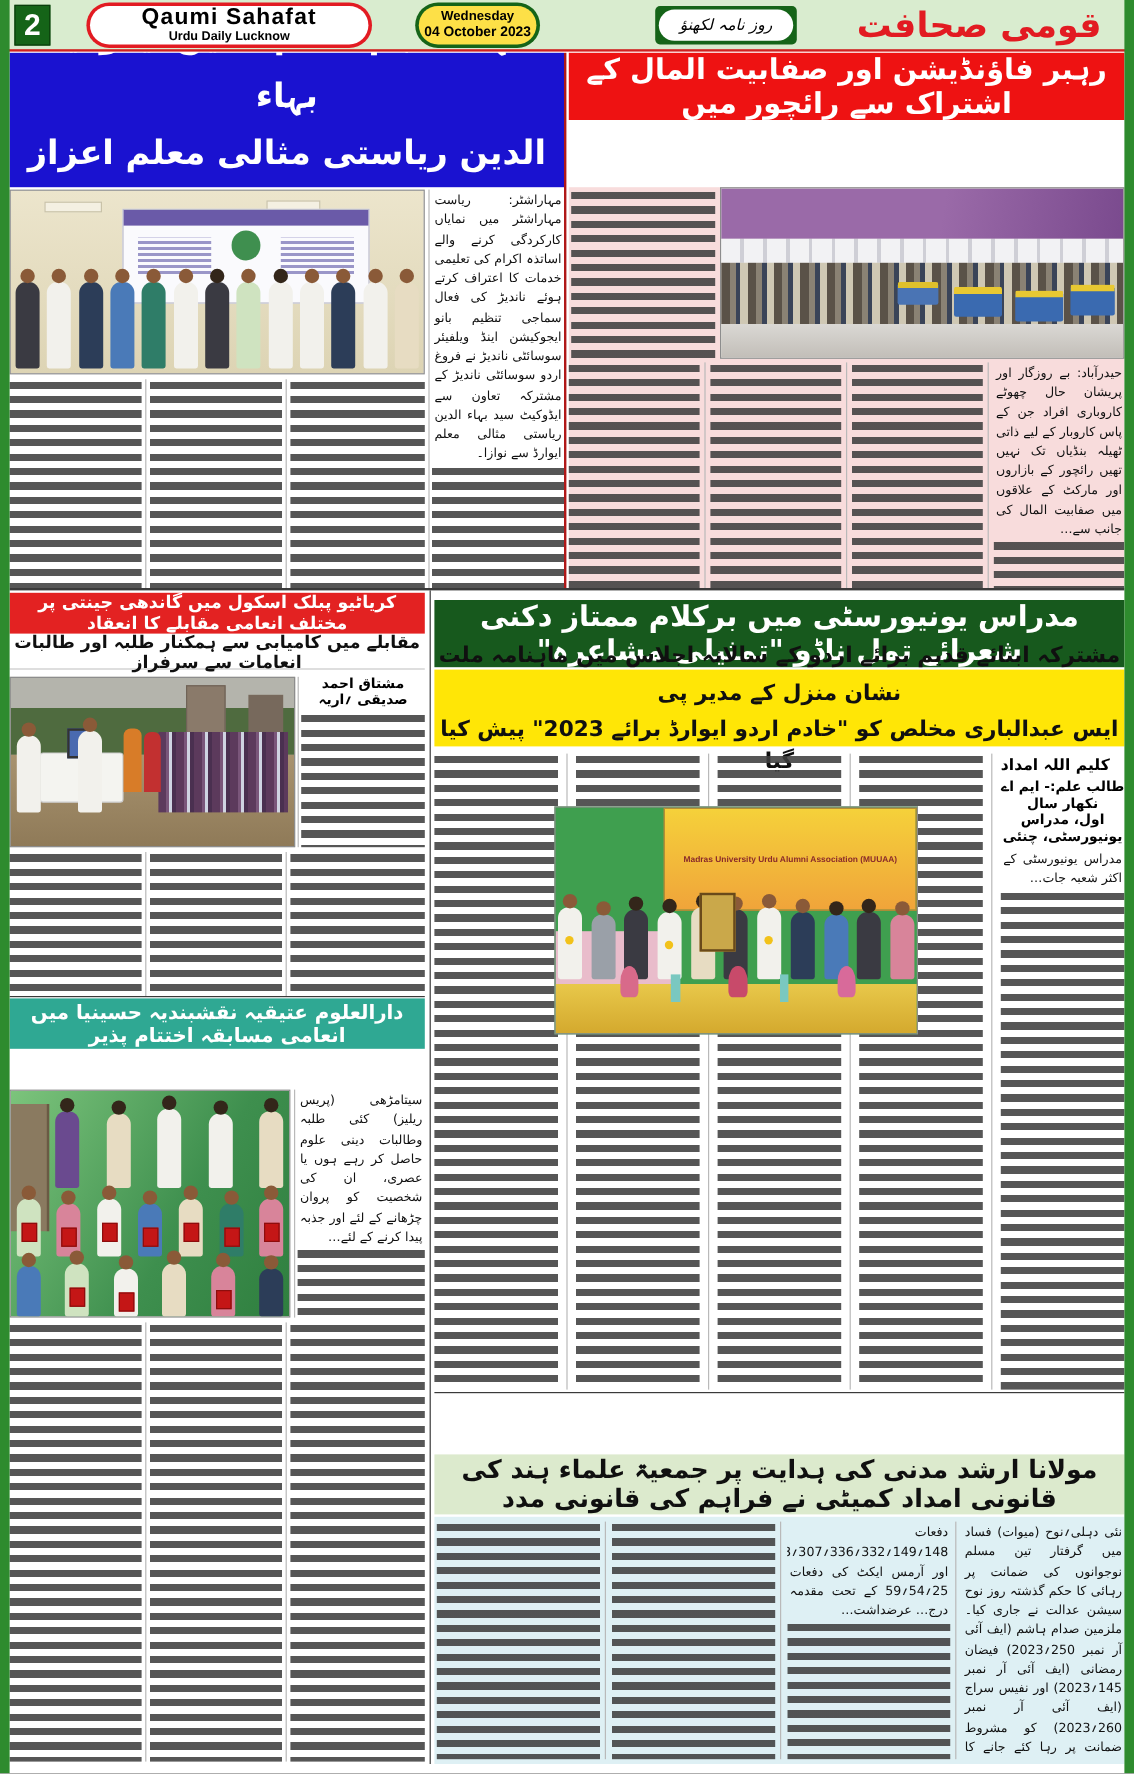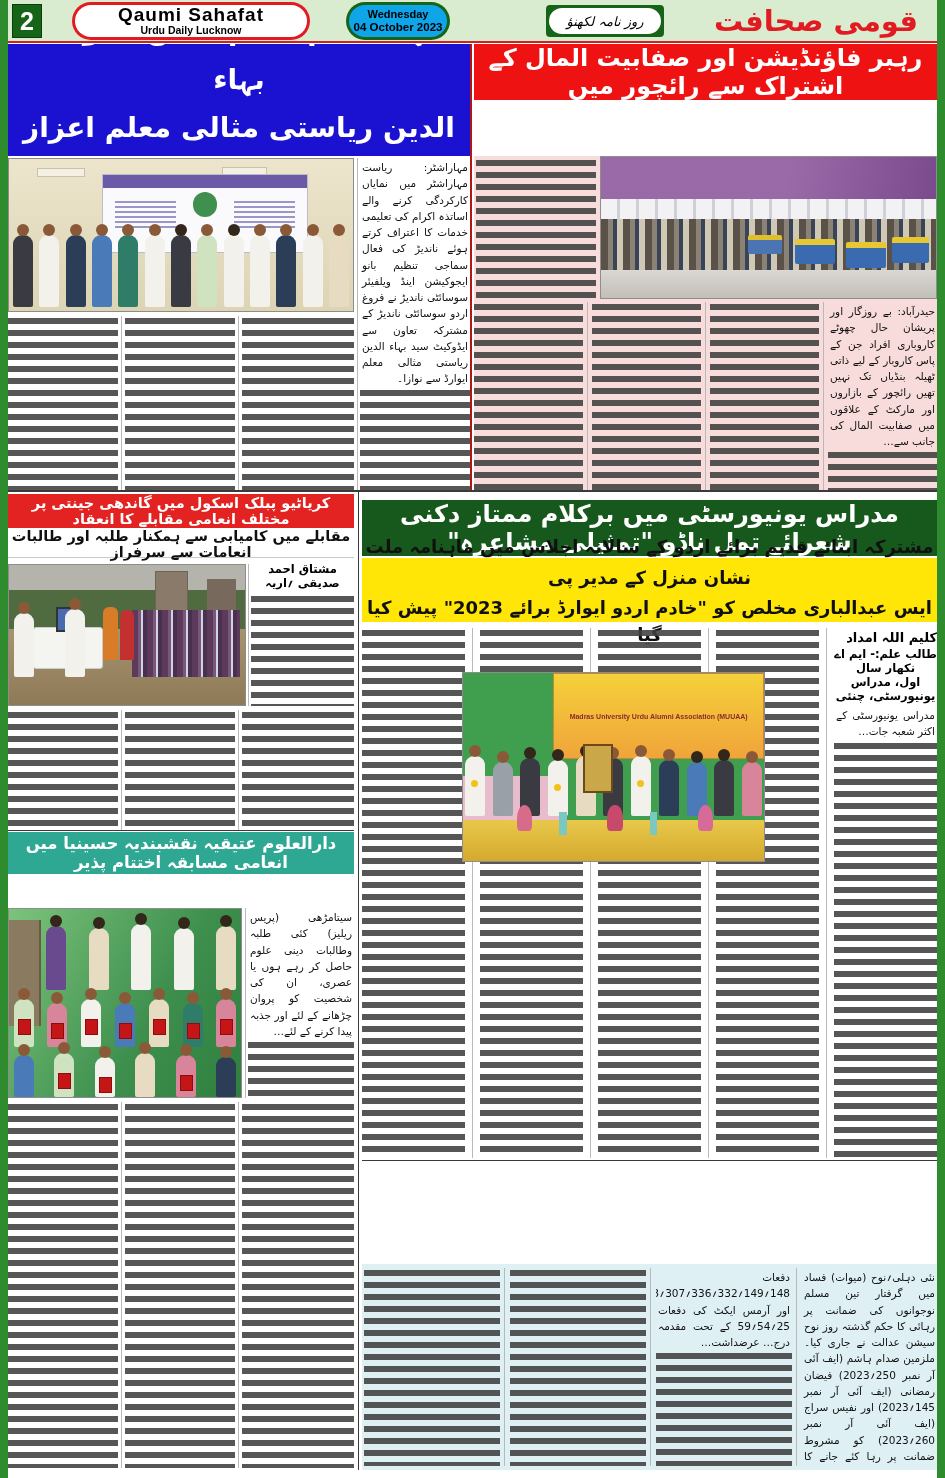--- a/index.html
+++ b/index.html
@@ -40,21 +40,21 @@
     <div class="abs ctr" style="left:12px;top:4px;width:30px;height:34px;background:#156418;border:1px solid #0a3d0c">
       <span style="color:#fff;font-size:25px;font-weight:bold">2</span>
     </div>
     <div class="abs" style="left:72px;top:2px;width:238px;height:38px;background:#e21b22;border-radius:19px;padding:3px">
       <div class="ctr col" style="width:100%;height:100%;background:#fff;border-radius:16px">
         <div style="font-size:19px;font-weight:900;letter-spacing:1px;line-height:1">Qaumi Sahafat</div>
         <div style="font-size:10.5px;font-weight:bold;line-height:1.2">Urdu Daily Lucknow</div>
       </div>
     </div>
     <div class="abs" style="left:346px;top:2px;width:104px;height:38px;background:#156418;border-radius:19px;padding:3px">
-      <div class="ctr col" style="width:100%;height:100%;background:#0ea5e9;border-radius:16px">
+      <div class="ctr col" style="width:100%;height:100%;background:#fde047;border-radius:16px">
         <div style="font-size:11px;font-weight:bold;line-height:1.2">Wednesday</div>
         <div style="font-size:11.5px;font-weight:bold;line-height:1.2">04 October 2023</div>
       </div>
     </div>
     <div class="abs" style="left:546px;top:5px;width:118px;height:32px;background:#156418;border-radius:4px;padding:3px">
       <div class="ctr ur" style="width:100%;height:100%;background:#fff;border-radius:14px">
         <span style="font-size:13px;font-style:italic">روز نامہ لکھنؤ</span>
       </div>
     </div>
     <div class="abs ctr ur" style="left:700px;top:2px;width:232px;height:38px">
@@ -193,21 +193,21 @@
 
     <div class="abs tex" style="left:0;top:134px;width:103px;height:530px"></div>
     <div class="abs vsep" style="left:110px;top:134px;height:530px"></div>
     <div class="abs tex" style="left:118px;top:134px;width:103px;height:530px"></div>
     <div class="abs vsep" style="left:228px;top:134px;height:530px"></div>
     <div class="abs tex" style="left:236px;top:134px;width:103px;height:530px"></div>
     <div class="abs vsep" style="left:346px;top:134px;height:530px"></div>
     <div class="abs tex" style="left:354px;top:134px;width:103px;height:530px"></div>
     <div class="abs vsep" style="left:464px;top:134px;height:530px"></div>
     <div class="col ur abs" style="left:472px;top:134px;width:103px;height:530px;background:#fff">
-      <div style="font-size:13px;font-weight:900;text-align:right;padding:2px 0">کلیم اللہ امداد</div>
+      <div style="font-size:13px;font-weight:900;text-align:left;padding:2px 0">کلیم اللہ امداد</div>
       <div style="font-size:11.5px;font-weight:bold;text-align:center">طالب علم:- ایم اے نکھار سال</div>
       <div style="font-size:11.5px;font-weight:bold;text-align:center;padding-bottom:3px">اول، مدراس یونیورسٹی، چنئی</div>
       <div class="lead">مدراس یونیورسٹی کے اکثر شعبہ جات…</div>
       <div class="tex grow"></div>
     </div>
 
     <div class="abs photo" style="left:100px;top:178px;width:303px;height:190px;background:#3f9f4f">
       <div class="abs" style="left:0;top:55%;width:34%;height:45%;background:#e9bccb"></div>
       <div class="abs ctr" style="left:30%;top:0;width:70%;height:46%;background:linear-gradient(#f5d13a,#f0a43a);border:1px solid #c88830;overflow:hidden">
         <span style="font-size:7px;color:#8a2a2a;font-weight:bold;text-align:center;padding:0 4px">Madras University Urdu Alumni Association (MUUAA)</span>
@@ -275,20 +275,23 @@
     <div class="abs tex" style="left:0;top:270px;width:110px;height:366px"></div>
     <div class="abs vsep" style="left:113px;top:270px;height:366px"></div>
     <div class="abs tex" style="left:117px;top:270px;width:110px;height:366px"></div>
     <div class="abs vsep" style="left:230px;top:270px;height:366px"></div>
     <div class="abs tex" style="left:234px;top:270px;width:112px;height:366px"></div>
   </div>
 
   <div class="abs" style="left:362px;top:1160px;width:575px;height:1px;background:#3a3a3a"></div>
 
   <div class="abs" style="left:362px;top:1162px;width:575px;height:308px">
+    <div class="ctr ur" style="position:absolute;left:0;top:50px;width:575px;height:50px;background:#dceacd">
+      <span class="hl-b" style="font-size:21px">مولانا ارشد مدنی کی ہدایت پر جمعیۃ علماء ہند کی قانونی امداد کمیٹی نے فراہم کی قانونی مدد</span>
+    </div>
     <div class="abs" style="left:0;top:102px;width:575px;height:206px;background:#def0f4"></div>
     <div class="abs tex" style="left:2px;top:106px;width:136px;height:198px"></div>
     <div class="abs vsep" style="left:142px;top:106px;height:198px"></div>
     <div class="abs tex" style="left:148px;top:106px;width:136px;height:198px"></div>
     <div class="abs vsep" style="left:288px;top:106px;height:198px"></div>
     <div class="col ur abs" style="left:294px;top:106px;width:136px;height:198px;overflow:hidden">
       <div class="lead">دفعات 148؍149؍332؍336؍307؍258 اور آرمس ایکٹ کی دفعات 25؍54؍59 کے تحت مقدمہ درج… عرضداشت…</div>
       <div class="tex grow"></div>
     </div>
     <div class="abs vsep" style="left:434px;top:106px;height:198px"></div>

